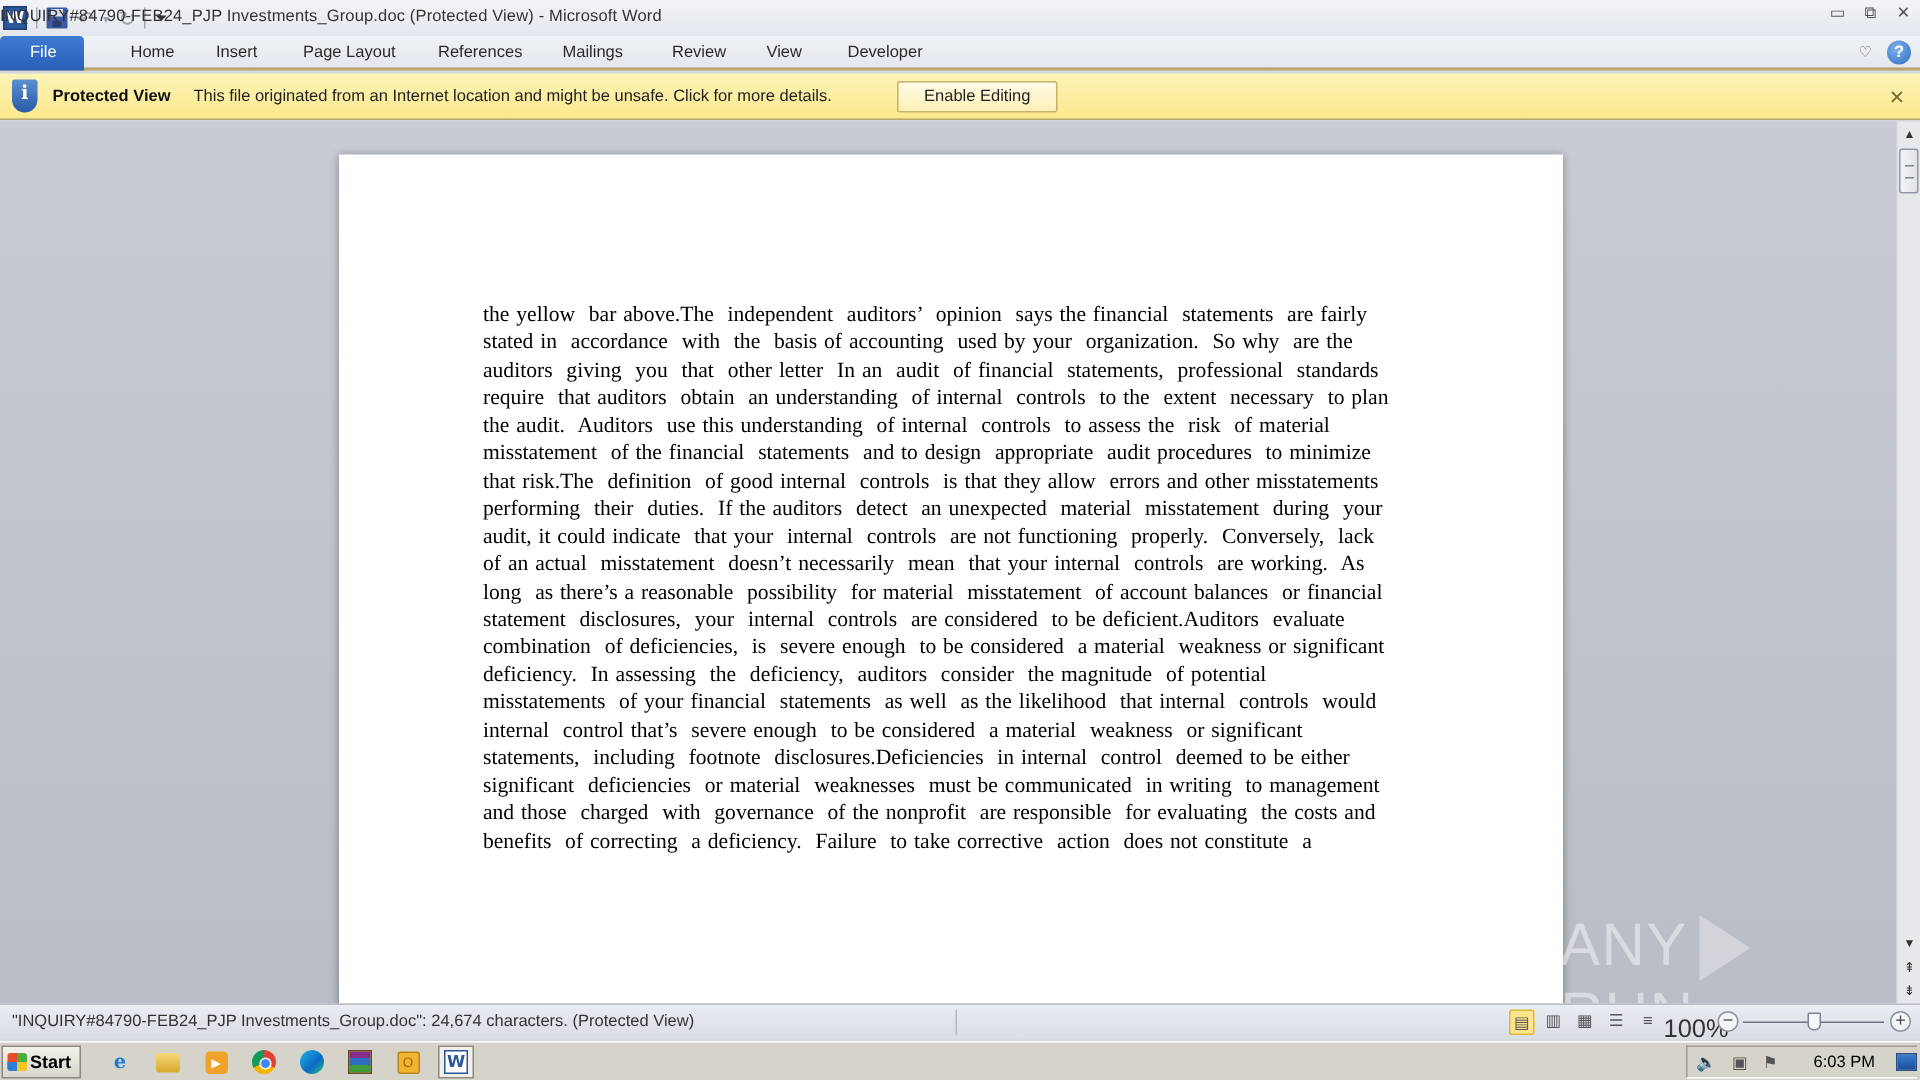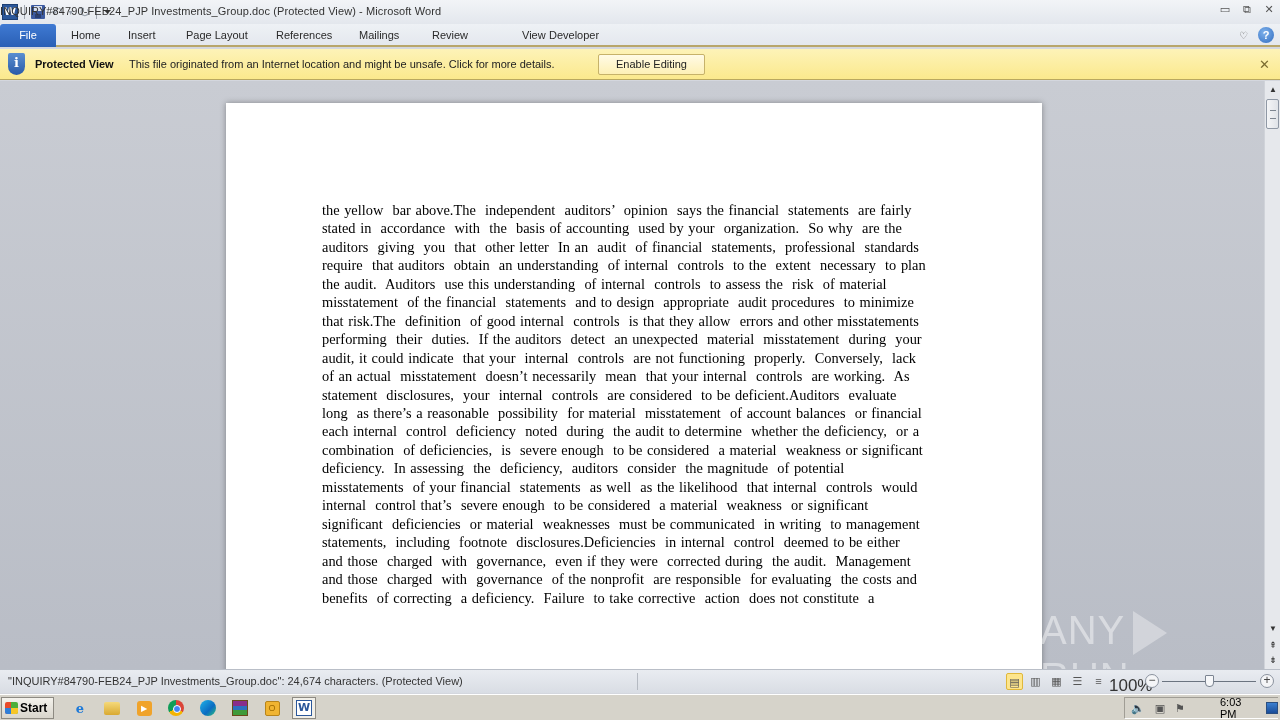--- a/index.html
+++ b/index.html
@@ -16,21 +16,21 @@
   .save-icon::after { content: ""; position: absolute; left: 4px; top: 9px; width: 6px; height: 4px; background: #2a3e70; }
   .undo-icon, .redo-icon { color: #9aa2ad; font-size: 14px; line-height: 14px; }
   .dd-small { color: #9aa2ad; font-size: 8px; }
   .qat-customize { font-size: 10px; color: #333; }
   .title-text { position: absolute; left: 0; right: 0; top: 5px; text-align: left; font-size: 11px; color: #333; letter-spacing: 0.1px; }
   .win-controls { position: absolute; right: 4px; top: 2px; display: flex; gap: 8px; font-size: 11px; color: #555; }
   .win-btn { width: 14px; height: 14px; text-align: center; line-height: 14px; }
 
   
   .tabbar { position: absolute; left: 0; top: 24px; width: 1280px; height: 23px; background: linear-gradient(#eef1f5, #e4e8ee); border-bottom: 2px solid #b8a66a; }
-  .tab { position: absolute; top: 3px; height: 20px; line-height: 17px; font-size: 11px; color: #2a2a2a; padding: 0 4px; }
+  .tab { position: absolute; top: 3px; height: 20px; line-height: 17px; font-size: 11px; color: #2a2a2a; padding: 0 20px; }
   .tab.file { left: 0; top: 0; width: 56px; height: 23px; line-height: 23px; text-align: center; background: linear-gradient(#3f7ad3, #2a5fb5); color: #fff; border-radius: 3px 3px 0 0; }
   .ribbon-right { position: absolute; right: 6px; top: 3px; display: flex; gap: 10px; align-items: center; }
   .heart-icon { color: #666; font-size: 10px; }
   .help-icon { width: 16px; height: 16px; border-radius: 50%; background: radial-gradient(circle at 40% 35%, #7fb2ec, #2f6cc0); color: #fff; font-weight: bold; font-size: 11px; line-height: 16px; text-align: center; }
 
   
   .pvbar { position: absolute; left: 0; top: 49px; width: 1280px; height: 31px; background: linear-gradient(#fdf3b8, #fbe98d); border-bottom: 1px solid #b9a860; }
   .shield-icon { position: absolute; left: 8px; top: 4px; width: 17px; height: 22px; background: linear-gradient(#5a8fd0, #2a5aa8); border-radius: 2px 2px 9px 9px; color: #fff; font-weight: bold; font-size: 13px; line-height: 20px; text-align: center; font-family: "DejaVu Serif", serif; }
   .pv-title { position: absolute; left: 35px; top: 9px; font-weight: bold; font-size: 11px; color: #111; }
   .pv-msg { position: absolute; left: 129px; top: 9px; font-size: 11px; color: #222; }
@@ -82,21 +82,21 @@
   .ic-ie { color: #1f7ad8; font-weight: bold; font-family: "DejaVu Serif", serif; }
   .ic-folder { width: 16px; height: 13px; background: linear-gradient(#f5d97a, #d9a931); border-radius: 2px; }
   .ic-media { width: 15px; height: 15px; background: #f0a32a; border-radius: 3px; color: #fff; font-size: 8px; line-height: 15px; text-align: center; }
   .ic-chrome { width: 16px; height: 16px; border-radius: 50%; background: conic-gradient(#db4437 0 120deg, #f4b400 120deg 240deg, #0f9d58 240deg 360deg); position: relative; }
   .ic-chrome::after { content: ""; position: absolute; left: 5px; top: 5px; width: 6px; height: 6px; border-radius: 50%; background: #4285f4; border: 1px solid #fff; }
   .ic-edge { width: 16px; height: 16px; border-radius: 50%; background: linear-gradient(135deg, #1fb3e8, #0a6bc2 60%, #2ec37a); }
   .ic-rar { width: 16px; height: 16px; background: linear-gradient(#8a2c8a 33%, #2d6fbf 33% 66%, #3f9b3a 66%); border: 1px solid #6a4a1a; }
   .ic-outlook { width: 15px; height: 15px; background: #f0b431; border: 1px solid #b7841b; border-radius: 2px; color: #a06b00; font-size: 9px; text-align: center; line-height: 13px; }
   .ic-word { width: 16px; height: 16px; background: #fff; border: 1px solid #2b579a; color: #2b579a; font-weight: bold; font-size: 11px; line-height: 14px; text-align: center; font-family: "DejaVu Sans", sans-serif; }
   .tray { position: absolute; left: 1124px; top: 2px; width: 154px; height: 22px; border: 1px solid #a09d95; border-right: none; border-bottom-color: #fff; border-right-color: #fff; display: flex; align-items: center; gap: 10px; padding-left: 6px; font-size: 11px; color: #555; }
-  .tray-clock { color: #000; margin-left: 25px; font-size: 11px; }
+  .tray-clock { color: #000; margin-left: 14px; font-size: 11px; }
   .show-desktop { width: 14px; height: 12px; background: linear-gradient(#3b7fd0, #1a4d99); border: 1px solid #2a4e80; margin-left: 4px; }
 </style>
 </head>
 <body>
 
 <div class="titlebar">
   <div class="qat">
     <div class="word-logo">W</div>
     <div class="qat-sep"></div>
     <div class="save-icon"></div>
@@ -115,21 +115,21 @@
 </div>
 
 <div class="tabbar">
   <div class="tab file">File</div>
   <div class="tab" style="left:67px">Home</div>
   <div class="tab" style="left:124px">Insert</div>
   <div class="tab" style="left:182px">Page Layout</div>
   <div class="tab" style="left:272px">References</div>
   <div class="tab" style="left:355px">Mailings</div>
   <div class="tab" style="left:428px">Review</div>
-  <div class="tab" style="left:518px">View</div>
+  <div class="tab" style="left:491px">View</div>
   <div class="tab" style="left:545px">Developer</div>
   <div class="ribbon-right">
     <span class="heart-icon">♡</span>
     <span class="help-icon">?</span>
   </div>
 </div>
 
 <div class="pvbar">
   <div class="shield-icon">i</div>
   <span class="pv-title">Protected View</span>
@@ -144,30 +144,28 @@
       <div class="doc-line">the yellow  bar above.The  independent  auditors’  opinion  says the financial  statements  are fairly</div>
       <div class="doc-line">stated in  accordance  with  the  basis of accounting  used by your  organization.  So why  are the</div>
       <div class="doc-line">auditors  giving  you  that  other letter  In an  audit  of financial  statements,  professional  standards</div>
       <div class="doc-line">require  that auditors  obtain  an understanding  of internal  controls  to the  extent  necessary  to plan</div>
       <div class="doc-line">the audit.  Auditors  use this understanding  of internal  controls  to assess the  risk  of material</div>
       <div class="doc-line">misstatement  of the financial  statements  and to design  appropriate  audit procedures  to minimize</div>
       <div class="doc-line">that risk.The  definition  of good internal  controls  is that they allow  errors and other misstatements</div>
       <div class="doc-line">performing  their  duties.  If the auditors  detect  an unexpected  material  misstatement  during  your</div>
       <div class="doc-line">audit, it could indicate  that your  internal  controls  are not functioning  properly.  Conversely,  lack</div>
       <div class="doc-line">of an actual  misstatement  doesn’t necessarily  mean  that your internal  controls  are working.  As</div>
+      <div class="doc-line">long  as there’s a reasonable  possibility  for material  misstatement  of account balances  or financial</div>
       <div class="doc-line">statement  disclosures,  your  internal  controls  are considered  to be deficient.Auditors  evaluate</div>
-      <div class="doc-line">long  as there’s a reasonable  possibility  for material  misstatement  of account balances  or financial</div>
-      <div class="doc-line">each internal  control  deficiency  noted  during  the audit to determine  whether the deficiency,  or a</div>
       <div class="doc-line">combination  of deficiencies,  is  severe enough  to be considered  a material  weakness or significant</div>
       <div class="doc-line">deficiency.  In assessing  the  deficiency,  auditors  consider  the magnitude  of potential</div>
       <div class="doc-line">misstatements  of your financial  statements  as well  as the likelihood  that internal  controls  would</div>
       <div class="doc-line">internal  control that’s  severe enough  to be considered  a material  weakness  or significant</div>
+      <div class="doc-line">statements,  including  footnote  disclosures.Deficiencies  in internal  control  deemed to be either</div>
       <div class="doc-line">significant  deficiencies  or material  weaknesses  must be communicated  in writing  to management</div>
-      <div class="doc-line">statements,  including  footnote  disclosures.Deficiencies  in internal  control  deemed to be either</div>
-      <div class="doc-line">and those  charged  with  governance,  even if they were  corrected during  the audit.  Management</div>
       <div class="doc-line">and those  charged  with  governance  of the nonprofit  are responsible  for evaluating  the costs and</div>
       <div class="doc-line">benefits  of correcting  a deficiency.  Failure  to take corrective  action  does not constitute  a</div>
     </div>
   </div>
   <div class="watermark" style="top:527px">
     <span>ANY</span><span class="wm-play"></span><span>RUN</span>
   </div>
 </div>
 
 <div class="vscroll">

